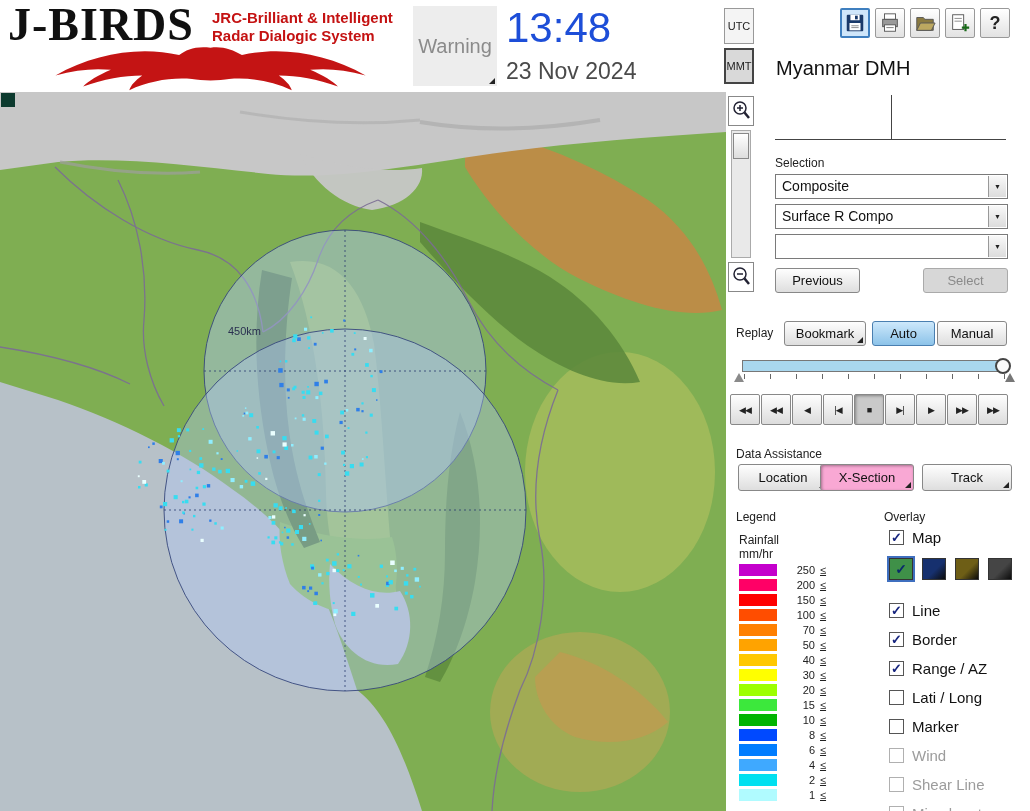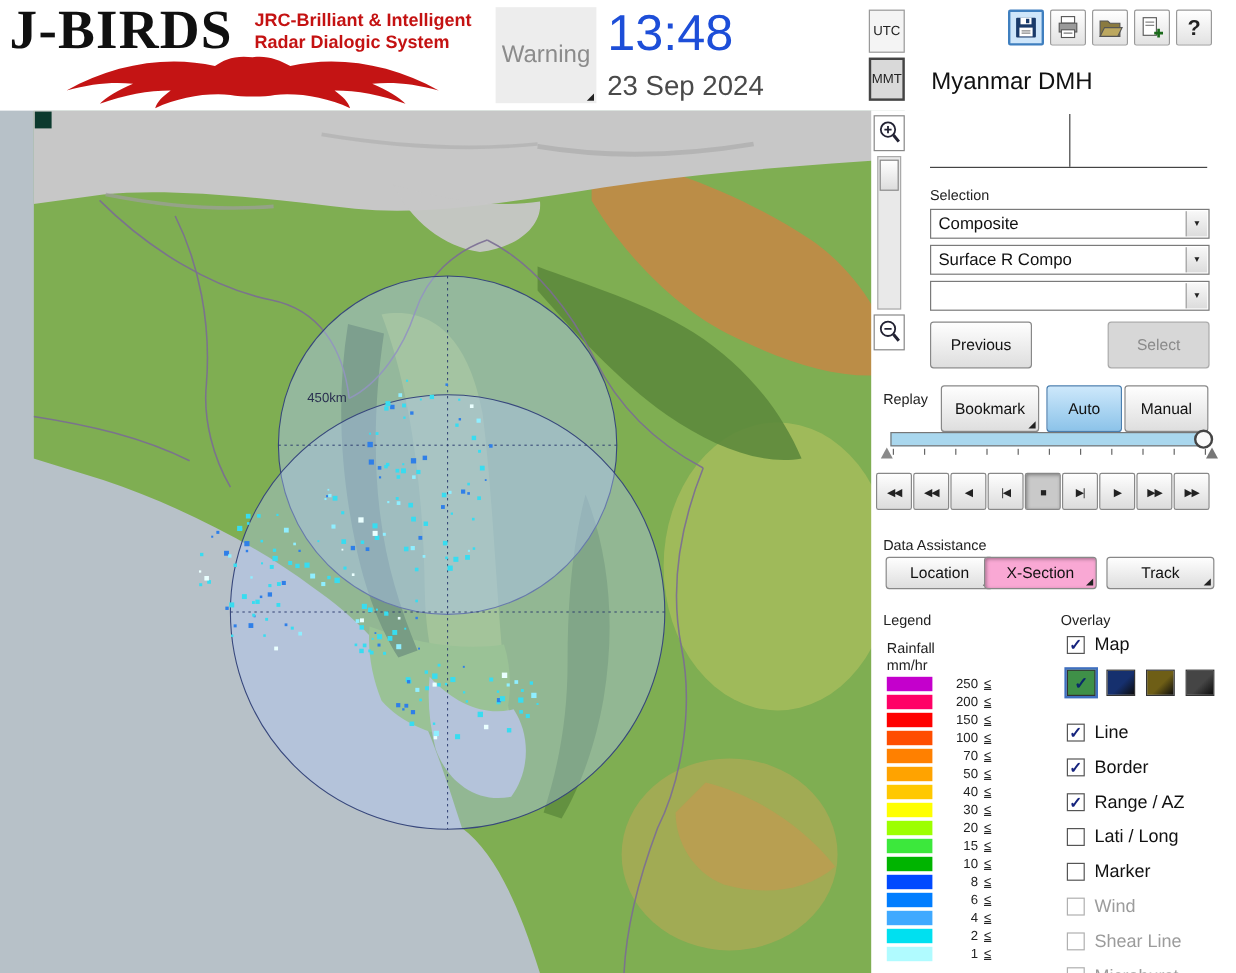--- a/index.html
+++ b/index.html
@@ -24,21 +24,21 @@
   .tz.mmt{top:48px;background:#d9d9d9;border:2px solid #444;font-weight:normal;}
   .icon-btn{position:absolute;top:8px;width:30px;height:30px;border:1px solid #999;
             background:linear-gradient(#fff,#e2e2e2);border-radius:2px;display:flex;
             align-items:center;justify-content:center;box-sizing:border-box;}
   .icon-btn.active{background:#cfe6fa;border:2px solid #3f7fbf;}
   .ib1{left:840px}.ib2{left:875px}.ib3{left:910px}.ib4{left:945px}.ib5{left:980px}
   .help-glyph{font-size:18px;font-weight:bold;color:#222;}
   .org{position:absolute;left:776px;top:57px;font-size:20px;color:#111;}
 
   
-  .map-area{position:absolute;left:0;top:92px;width:726px;height:719px;overflow:hidden;background:#b7c1c8;padding-left:28px;}
+  .map-area{position:absolute;left:0;top:92px;width:726px;height:719px;overflow:hidden;background:#b7c1c8;}
 
   
   .panel{position:absolute;left:726px;top:92px;width:304px;height:719px;background:#fff;}
   .zoom-btn{position:absolute;left:2px;width:26px;height:30px;background:#fff;border:1px solid #888;
             display:flex;align-items:center;justify-content:center;box-sizing:border-box;}
   .zoom-in{top:4px}.zoom-out{top:170px}
   .vslider{position:absolute;left:5px;top:38px;width:20px;height:128px;background:#e9e9e9;
            border:1px solid #aaa;box-sizing:border-box;}
   .vthumb{position:absolute;left:1px;top:2px;width:16px;height:26px;
           background:linear-gradient(#fff,#ddd);border:1px solid #888;box-sizing:border-box;}
@@ -52,21 +52,21 @@
   .lbl-overlay{left:158px;top:418px;}
 
   .dd{position:absolute;left:49px;width:233px;height:25px;border:1px solid #7a7a7a;background:#fff;
       font-size:14px;color:#111;line-height:23px;padding-left:6px;box-sizing:border-box;}
   .dd .arrow{position:absolute;right:1px;top:1px;bottom:1px;width:17px;
              background:linear-gradient(#f8f8f8,#dcdcdc);border-left:1px solid #999;
              display:flex;align-items:center;justify-content:center;}
   .dd .arrow::after{content:"▼";font-size:7px;color:#222;}
   .dd1{top:82px}.dd2{top:112px}.dd3{top:142px}
 
-  .btn{position:absolute;height:39px;background:linear-gradient(#fefefe,#dedede);border:1px solid #888;
+  .btn{position:absolute;height:25px;background:linear-gradient(#fefefe,#dedede);border:1px solid #888;
        border-radius:3px;font-size:13px;color:#111;display:flex;align-items:center;justify-content:center;
        box-sizing:border-box;}
   .btn.disabled{background:#d7d7d7;color:#8a8a8a;border-color:#aaa;}
   .btn.pressed{background:#f9a8d4;box-shadow:inset 1px 1px 3px rgba(0,0,0,.35);}
   .btn.auto-on{background:linear-gradient(#cde8fb,#8cc3e9);border-color:#4a7fb0;}
   .btn-previous{left:49px;top:176px;width:85px;}
   .btn-select{left:197px;top:176px;width:85px;}
   .btn-bookmark{left:58px;top:229px;width:82px;}
   .btn-auto{left:146px;top:229px;width:63px;}
   .btn-manual{left:211px;top:229px;width:70px;}
@@ -374,21 +374,21 @@
       <div>Radar  Dialogic  System</div>
     </div>
     <svg class="eagle" width="390" height="48" viewBox="0 0 360 52">
       <path d="M186,4 C170,2 160,6 152,12 C110,2 60,10 18,34 C40,28 60,26 78,28 C64,34 54,40 48,46 C70,38 92,34 112,34 C104,40 100,44 98,50 C120,40 144,36 166,38 C176,40 196,40 206,38 C228,36 252,40 274,50 C272,44 268,40 260,34 C280,34 302,38 324,46 C318,40 308,34 294,28 C312,26 332,28 354,34 C312,10 262,2 220,12 C210,6 198,2 186,4 Z" fill="#c41414"></path>
     </svg>
     <div class="warning-box">
       <span>Warning</span>
       <span class="corner"></span>
     </div>
     <div class="clock-time">13:48</div>
-    <div class="clock-date">23 Sep 2024</div>
+    <div class="clock-date">23 Nov 2024</div>
     <div class="tz utc">UTC</div>
     <div class="tz mmt">MMT</div>
 
     <div class="icon-btn ib1 active">
       <svg width="22" height="22" viewBox="0 0 24 24">
         <rect x="3" y="3" width="18" height="18" rx="1" fill="#1a3a6a"></rect>
         <rect x="7" y="3" width="10" height="6" fill="#fff"></rect>
         <rect x="12" y="4" width="3" height="4" fill="#1a3a6a"></rect>
         <rect x="6" y="12" width="12" height="8" fill="#fff"></rect>
         <line x1="8" y1="15" x2="16" y2="15" stroke="#888" stroke-width="1"></line>

